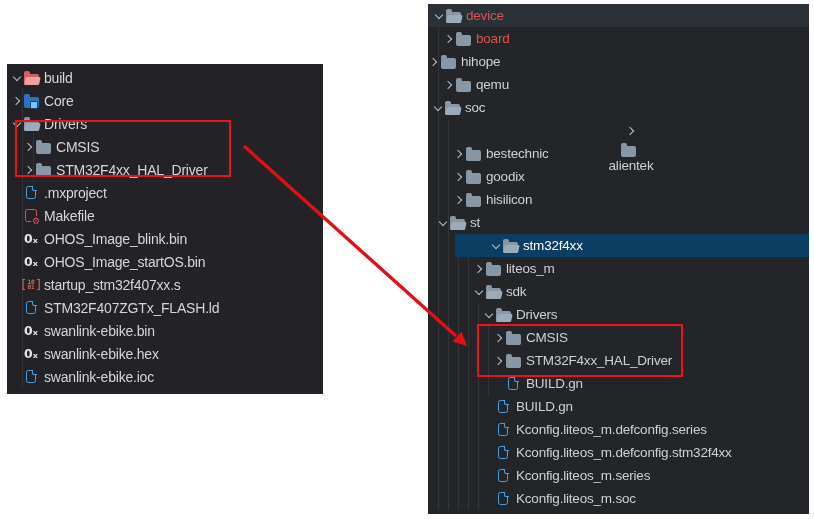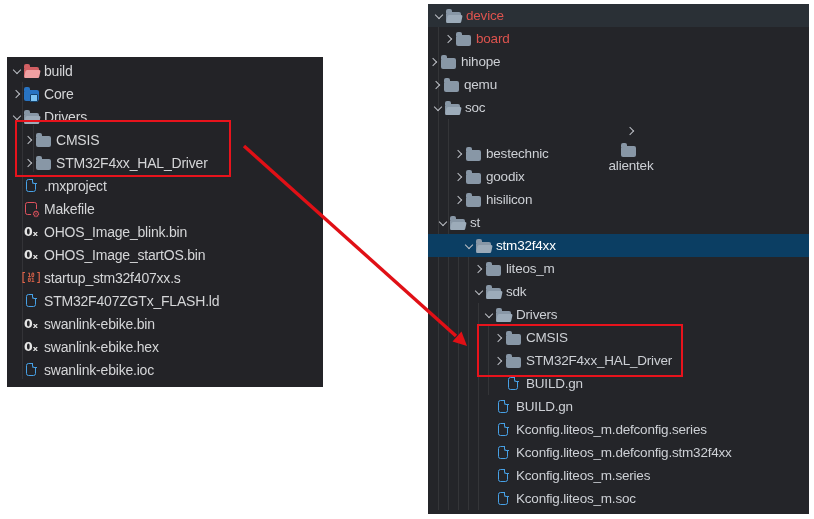--- a/index.html
+++ b/index.html
@@ -1,27 +1,27 @@
 <!DOCTYPE html>
 <html><head>
 <meta charset="utf-8">
 <style>
   html,body{margin:0;padding:0;background:#ffffff;}
   .canvas{position:relative;width:814px;height:519px;background:#ffffff;overflow:hidden;
           font-family:"Liberation Sans",sans-serif;}
   .panel{position:absolute;overflow:hidden;}
-  .panel.left {left:7px;  top:57px; width:316px; height:328px; background:#232327; --pbg:#232327;
+  .panel.left {left:7px;  top:64px; width:316px; height:328px; background:#232327; --pbg:#232327;
                padding-top:2px; font-size:14px;}
   .panel.right{left:428px; top:4px;  width:381px; height:510px; background:#242529; --pbg:#242529;
                font-size:13.5px;}
   .row{position:relative;display:flex;align-items:center;height:23px;color:#cdd0d5;
        white-space:nowrap;cursor:pointer;z-index:1;}
   .panel.left .row{color:#d5d6d8;}
   .row.hl{background:#2a3036;}
-  .row.sel{background:#0b3e63;}
+  .row.sel{background:#0b3e63;margin-left:27px;}
   .row.sel .lbl{color:#ffffff;}
   .lbl{letter-spacing:-0.2px;}
   .lbl.accent{color:#dd534e;}
   
   .tw{flex:none;width:12px;height:100%;display:flex;align-items:center;justify-content:center;}
   .chev{width:5px;height:5px;border-right:1.6px solid #bcbfc5;border-bottom:1.6px solid #bcbfc5;}
   .chev.right{transform:rotate(-45deg);margin-left:-2px;}
   .chev.down {transform:rotate(45deg);margin-top:-2px;}
   
   .ic{flex:none;width:16px;height:16px;margin-right:5px;position:relative;
@@ -212,21 +212,21 @@
       </div>
       <div class="row" style="">
         <span class="tw">
           <span class="chev right"></span>
         </span>
         <span class="ic">
           <span class="fd"></span>
         </span>
         <span class="lbl">hihope</span>
       </div>
-      <div class="row" style="padding-left: 3px;">
+      <div class="row" style="padding-left: 15px;">
         <span class="tw">
           <span class="chev right"></span>
         </span>
         <span class="ic">
           <span class="fd"></span>
         </span>
         <span class="lbl">qemu</span>
       </div>
       <div class="row" style="padding-left: 4px;">
         <span class="tw">

